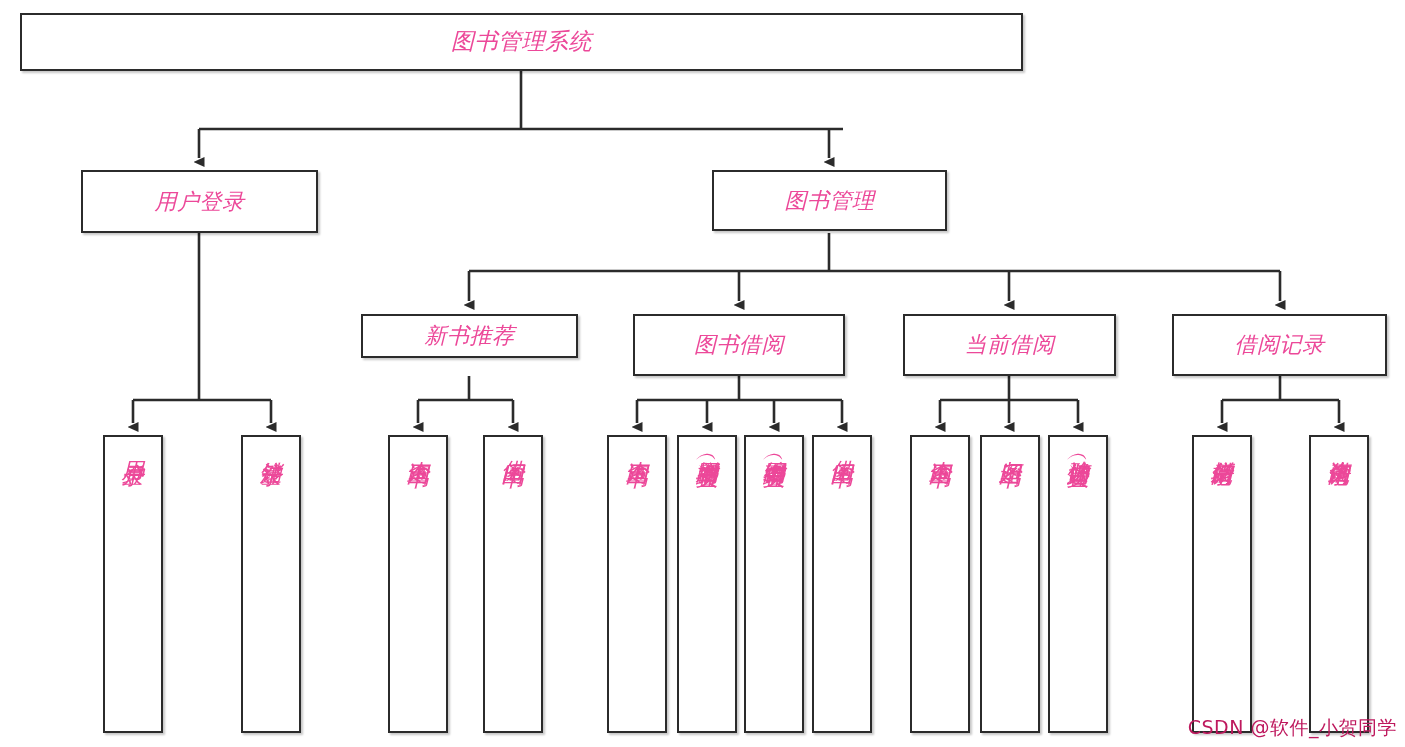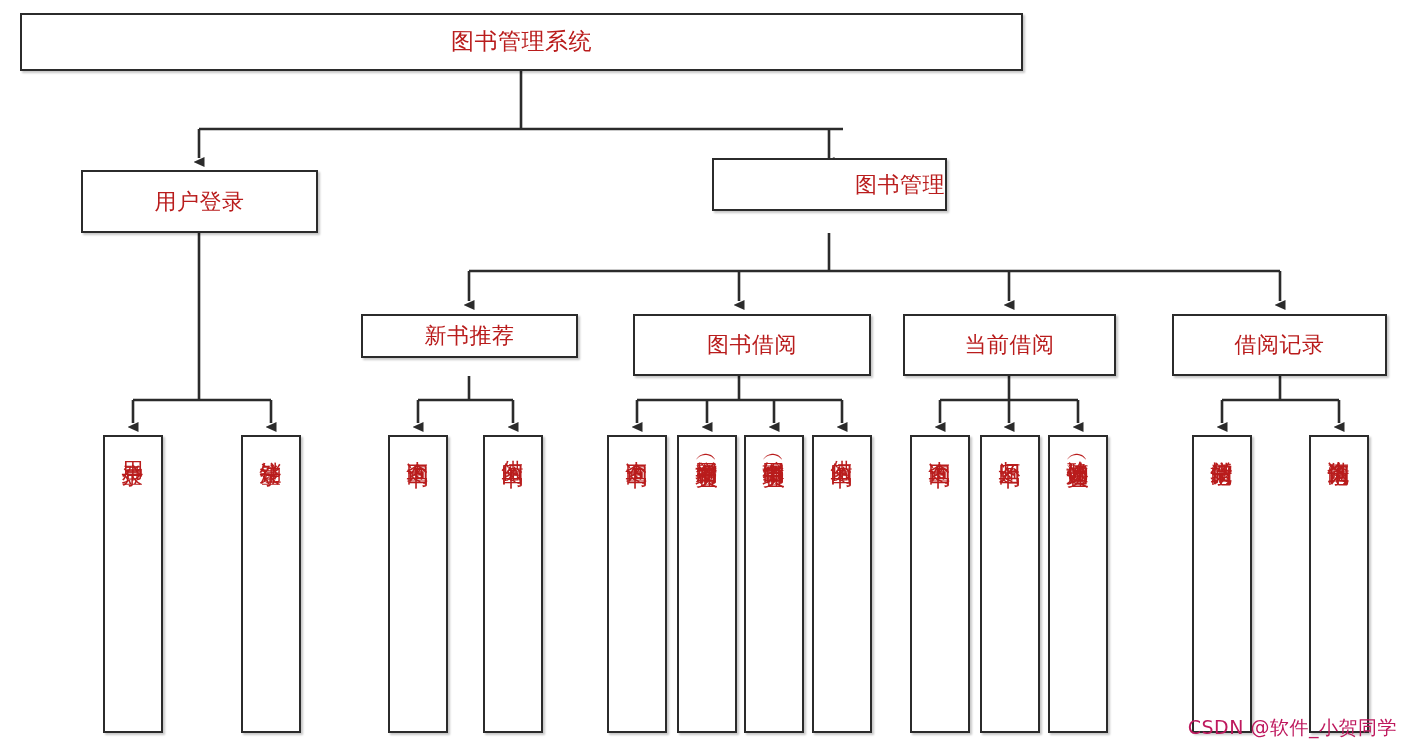--- a/index.html
+++ b/index.html
@@ -27,22 +27,23 @@
   }
   .node {
     position: absolute;
     box-sizing: border-box;
     background: #ffffff;
     border: 2.5px solid #2b2b2b;
     box-shadow: 2px 2px 2px rgba(0,0,0,0.22);
     display: flex;
     align-items: center;
     justify-content: center;
-    color: #b91c1c;
+    color: #ec4899;
     z-index: 2;
+    font-style: italic;
   }
   .node-label {
     display: block;
     text-align: center;
     line-height: 1.18;
     letter-spacing: 0.5px;
   }
   
   .node.horiz .node-label {
     font-size: 22px;
@@ -136,29 +137,29 @@
   </svg>
 
   <div class="node horiz root" style="left:20px; top:13px; width:1003px; height:58px;">
     <span class="node-label">图书管理系统</span>
   </div>
 
   <div class="node horiz" style="left:81px; top:170px; width:237px; height:63px;">
     <span class="node-label">用户登录</span>
   </div>
 
-  <div class="node horiz" style="left:712px; top:158px; width:235px; height:53px;justify-content:flex-end;">
+  <div class="node horiz" style="left:712px; top:170px; width:235px; height:61px;">
     <span class="node-label">图书管理</span>
   </div>
 
   <div class="node horiz" style="left:361px; top:314px; width:217px; height:44px;">
     <span class="node-label">新书推荐</span>
   </div>
 
-  <div class="node horiz" style="left:633px; top:314px; width:238px; height:62px;">
+  <div class="node horiz" style="left:633px; top:314px; width:212px; height:62px;">
     <span class="node-label">图书借阅</span>
   </div>
 
   <div class="node horiz" style="left:1172px; top:314px; width:215px; height:62px;">
     <span class="node-label">借阅记录</span>
   </div>
 
   <div class="node horiz" style="left:903px; top:314px; width:213px; height:62px;">
     <span class="node-label">当前借阅</span>
   </div>

